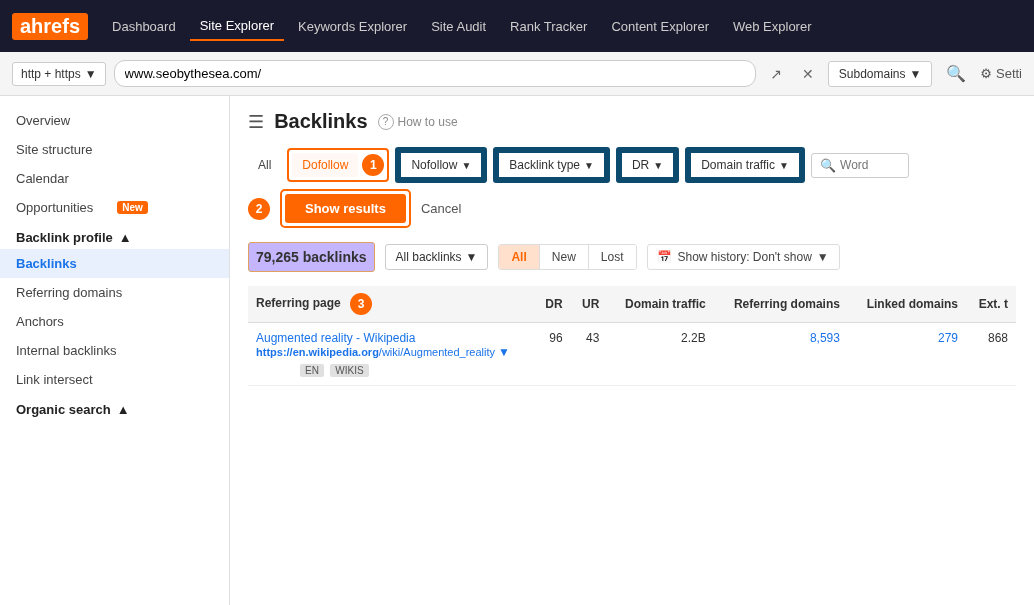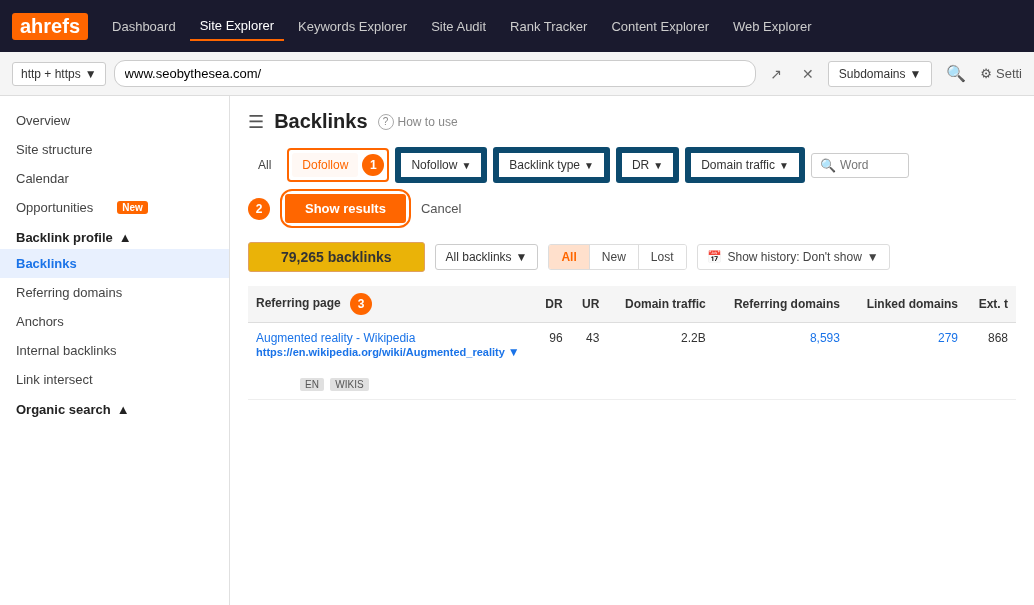--- a/index.html
+++ b/index.html
@@ -217,25 +217,25 @@
     .results-bar {
       display: flex;
       align-items: center;
       gap: 10px;
       margin-bottom: 14px;
       flex-wrap: wrap;
     }
     .results-count-box {
       border: 1px solid #e0a060;
       border-radius: 3px;
-      padding: 6px 32px;
+      padding: 6px 7px;
       font-size: 14px;
       font-weight: bold;
       color: #333;
-      background: #eab308;
+      background: #c4b5fd;
     }
     .all-backlinks-btn {
       border: 1px solid #ccc;
       background: #fff;
       border-radius: 3px;
       padding: 5px 10px;
       font-size: 12px;
       cursor: pointer;
       color: #333;
       display: flex;
@@ -328,21 +328,21 @@
     .annotated-box {
       border: 2px solid #ff6600;
       border-radius: 4px;
       padding: 3px;
       display: inline-flex;
       align-items: center;
       gap: 4px;
     }
     .annotated-box2 {
       border: 2px solid #ff6600;
-      border-radius: 12px;
+      border-radius: 5px;
       padding: 3px;
       display: inline-flex;
       align-items: center;
     }
   </style>
 </head>
 <body>
 
 <div class="top-nav">
   <div class="logo">
@@ -485,25 +485,25 @@
         </tr>
       </thead>
       <tbody>
         <tr>
           <td class="referring-page-cell">
             <div>
               <a class="page-link" href="#">Augmented reality - Wikipedia</a>
             </div>
             <div>
               <span class="page-url">
-                <span>https://</span><span style="font-weight:bold;">en.wikipedia.org</span><span style="font-weight:bold;">/wiki/Augmented_reality</span>
+                <span>https://</span><span style="font-weight:bold;">en.wikipedia.org</span><span style="font-weight:normal;">/wiki/Augmented_reality</span>
               </span>
               <span style="color:#1a73e8; cursor:pointer;">▼</span>
             </div>
-            <div style="margin-top:16px;padding-left:44px;">
+            <div style="margin-top:2px;padding-left:44px;">
               <span class="tag-badge">EN</span>
               <span class="tag-badge">WIKIS</span>
             </div>
           </td>
           <td class="right">96</td>
           <td class="right">43</td>
           <td class="right">2.2B</td>
           <td class="right">
             <a class="link-blue" href="#">8,593</a>
           </td>

